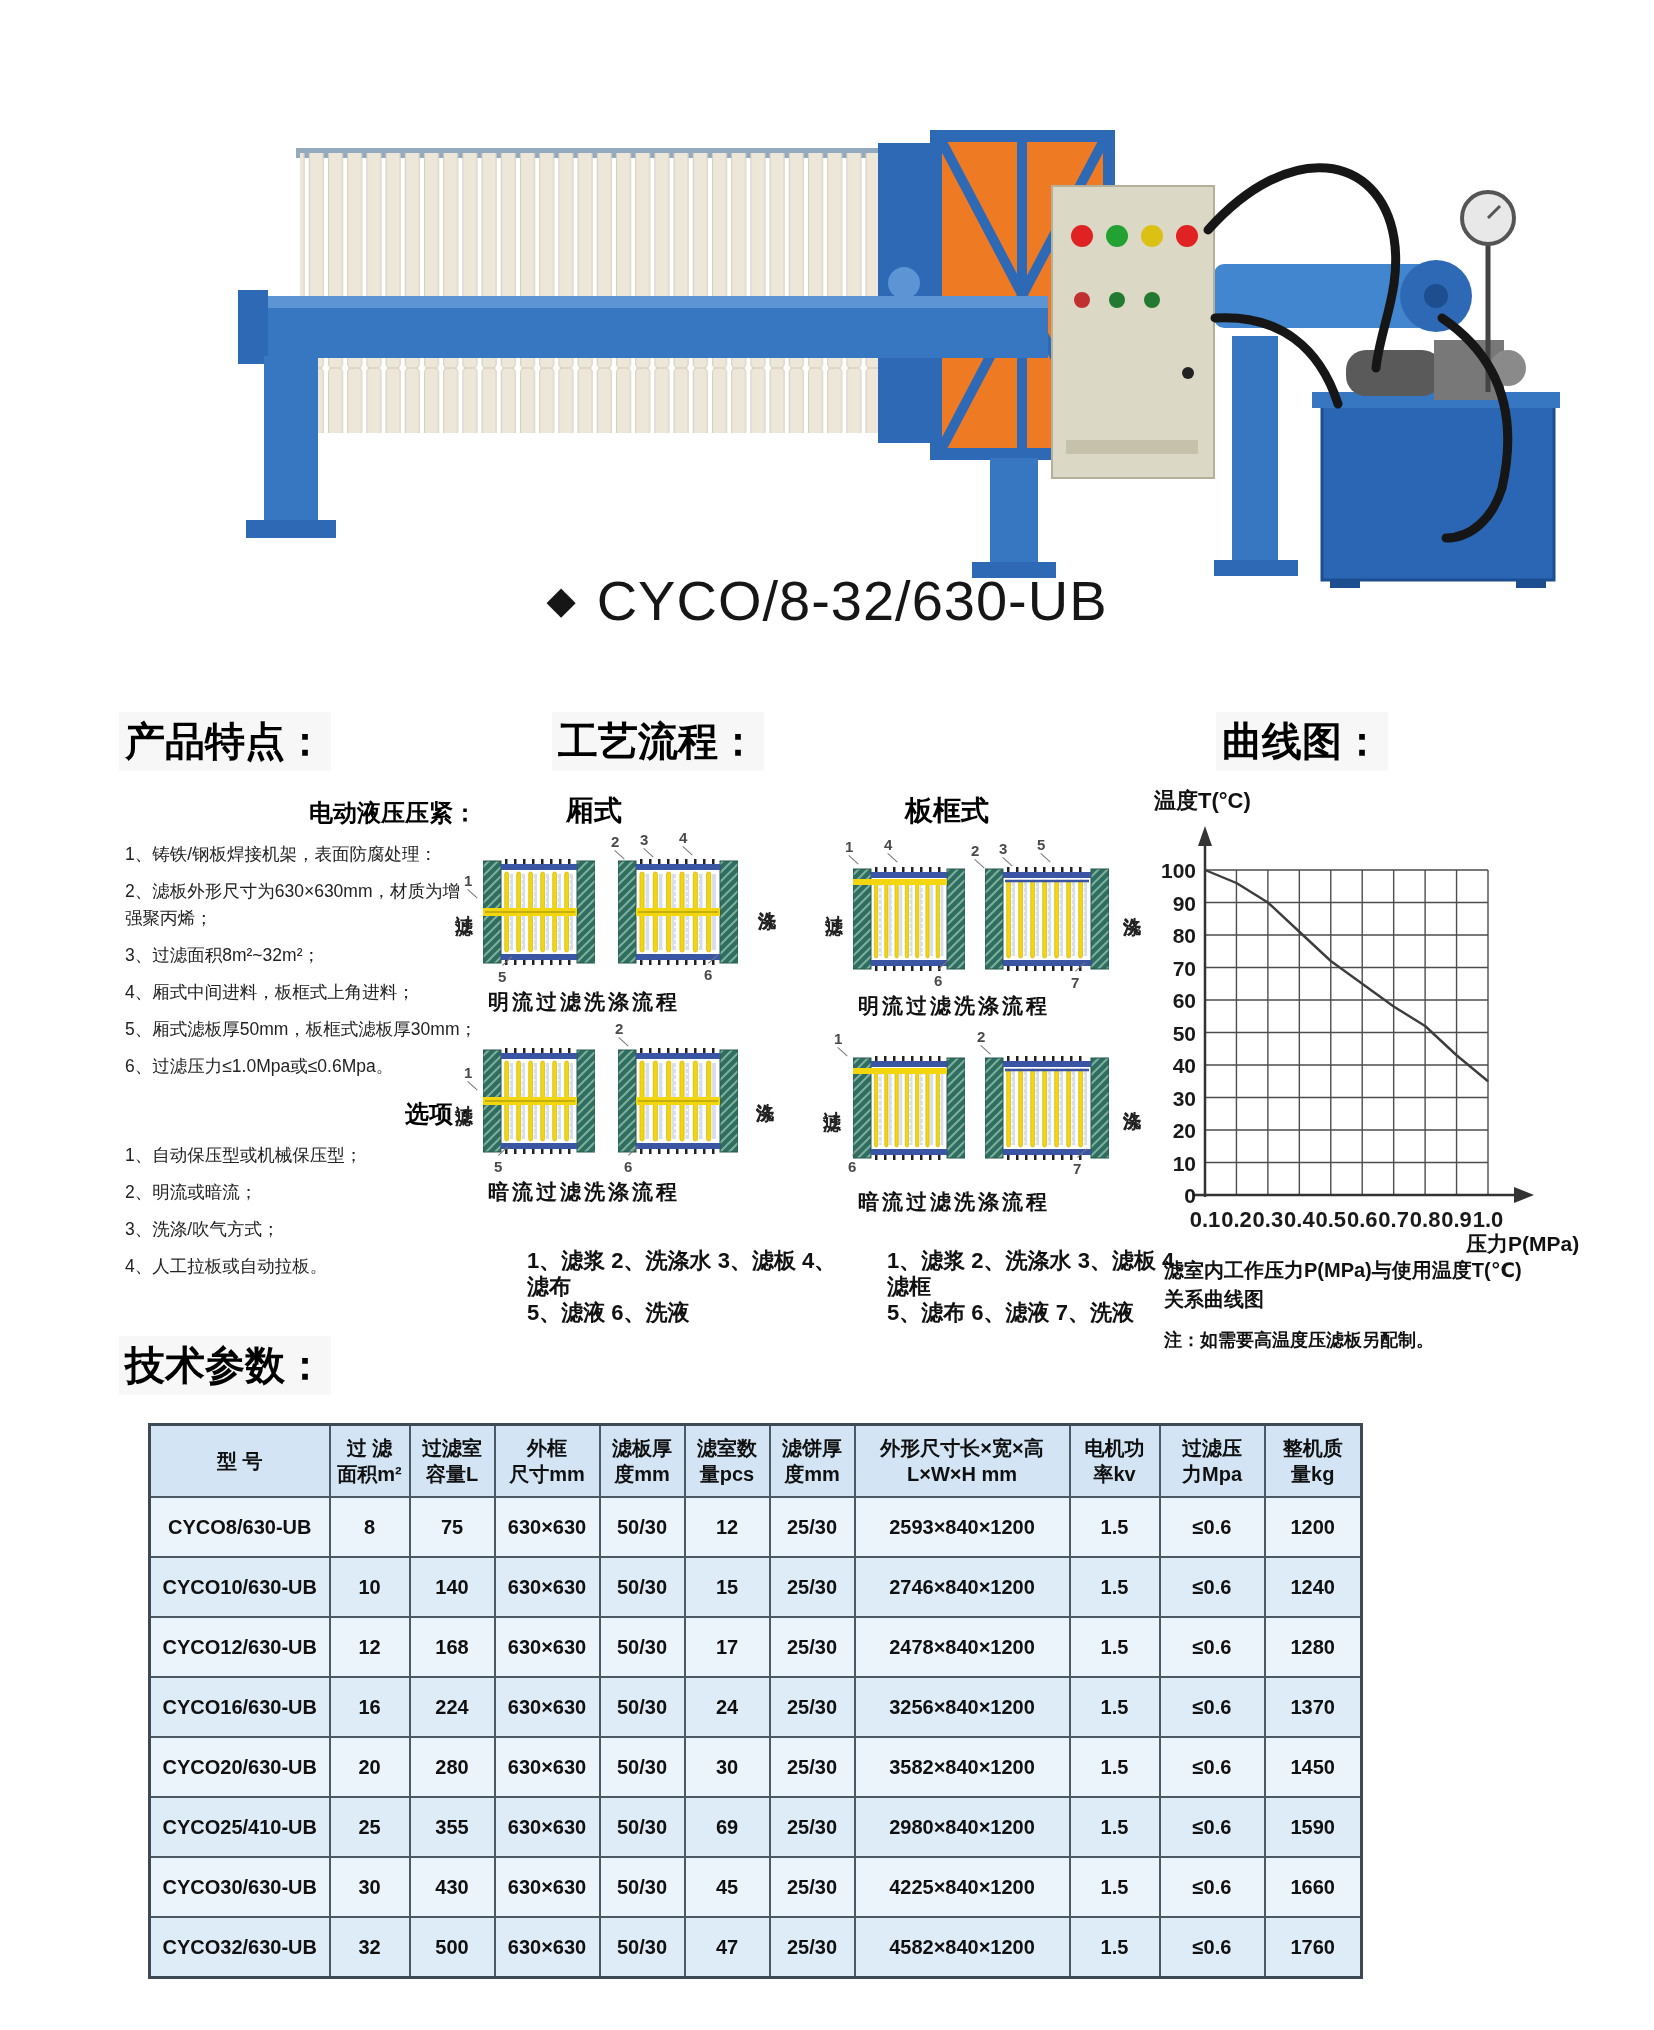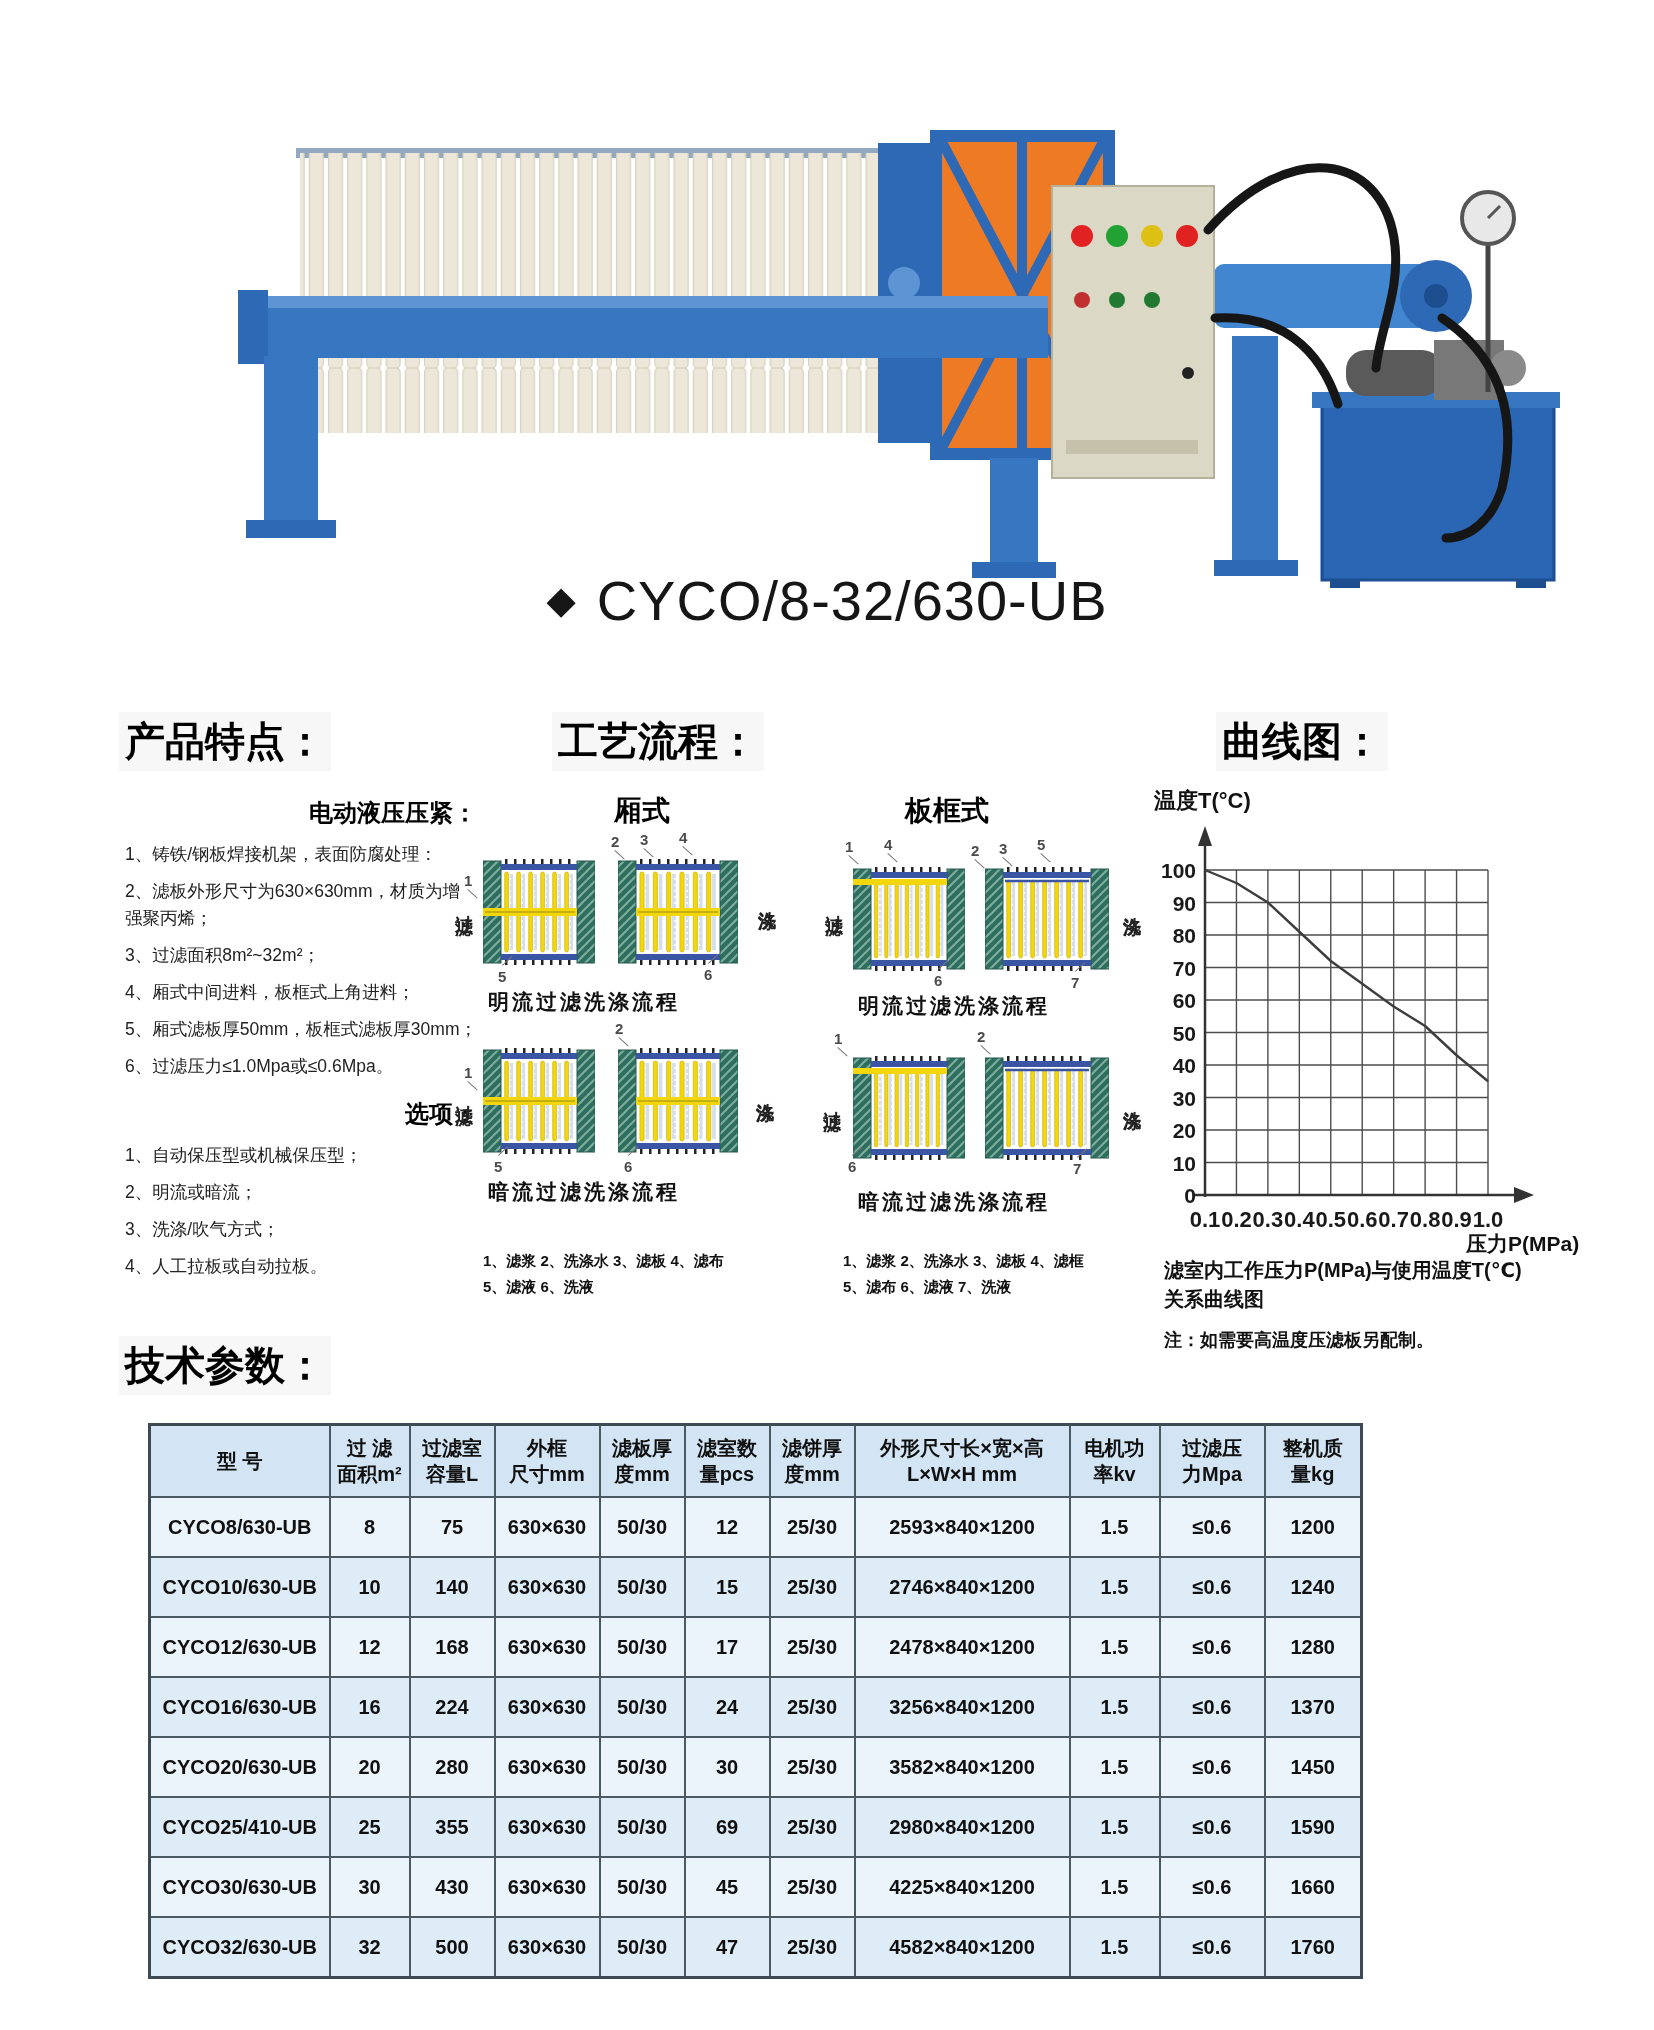--- a/index.html
+++ b/index.html
@@ -17,29 +17,29 @@
   #h-proc{left:552px;top:712px;}
   #h-curve{left:1216px;top:712px;}
   #h-spec{left:119px;top:1336px;}
   
   #features{position:absolute;left:125px;top:797px;width:352px;}
   .sub-h{font-size:24px;font-weight:700;margin:0 0 12px 0;color:#000;text-align:right;}
   .sub-h2{margin-top:18px;}
   .feat-item{font-size:17.5px;line-height:27px;margin-bottom:10px;color:#222;font-weight:500;}
   
   .pf-name{position:absolute;font-size:28px;font-weight:700;color:#000;}
-  #pfn-xs{left:566px;top:792px;margin-left:48px;}
+  #pfn-xs{left:566px;top:792px;}
   #pfn-bks{left:905px;top:792px;}
   .pf-d{position:absolute;}
   .pf-cap{position:absolute;font-size:21px;font-weight:700;letter-spacing:3px;color:#111;text-align:left;}
   #cap-xs-1{left:488px;top:988px;width:245px;}
   #cap-xs-2{left:488px;top:1178px;width:245px;}
   #cap-bks-1{left:858px;top:992px;width:225px;}
   #cap-bks-2{left:858px;top:1188px;width:225px;}
-  .pf-leg{position:absolute;font-size:15px;font-weight:700;line-height:26px;color:#111;}
+  .pf-leg{position:absolute;font-size:22px;font-weight:700;line-height:26px;color:#111;margin-left:44px;}
   #leg-xs{left:483px;top:1248px;width:310px;}
   #leg-bks{left:843px;top:1248px;width:310px;}
   .side-lab{position:absolute;writing-mode:vertical-rl;text-orientation:upright;
             font-size:18px;font-weight:700;letter-spacing:3px;color:#222;}
   .num{position:absolute;font-size:15px;font-weight:700;color:#4a4a4a;}
   .num-t::after{content:'';position:absolute;left:4px;top:17px;width:13px;border-top:1.5px solid #777;
                 transform:rotate(42deg);transform-origin:left top;}
   .num-b::after{content:'';position:absolute;left:4px;top:-3px;width:13px;border-top:1.5px solid #777;
                 transform:rotate(-42deg);transform-origin:left top;}
   

